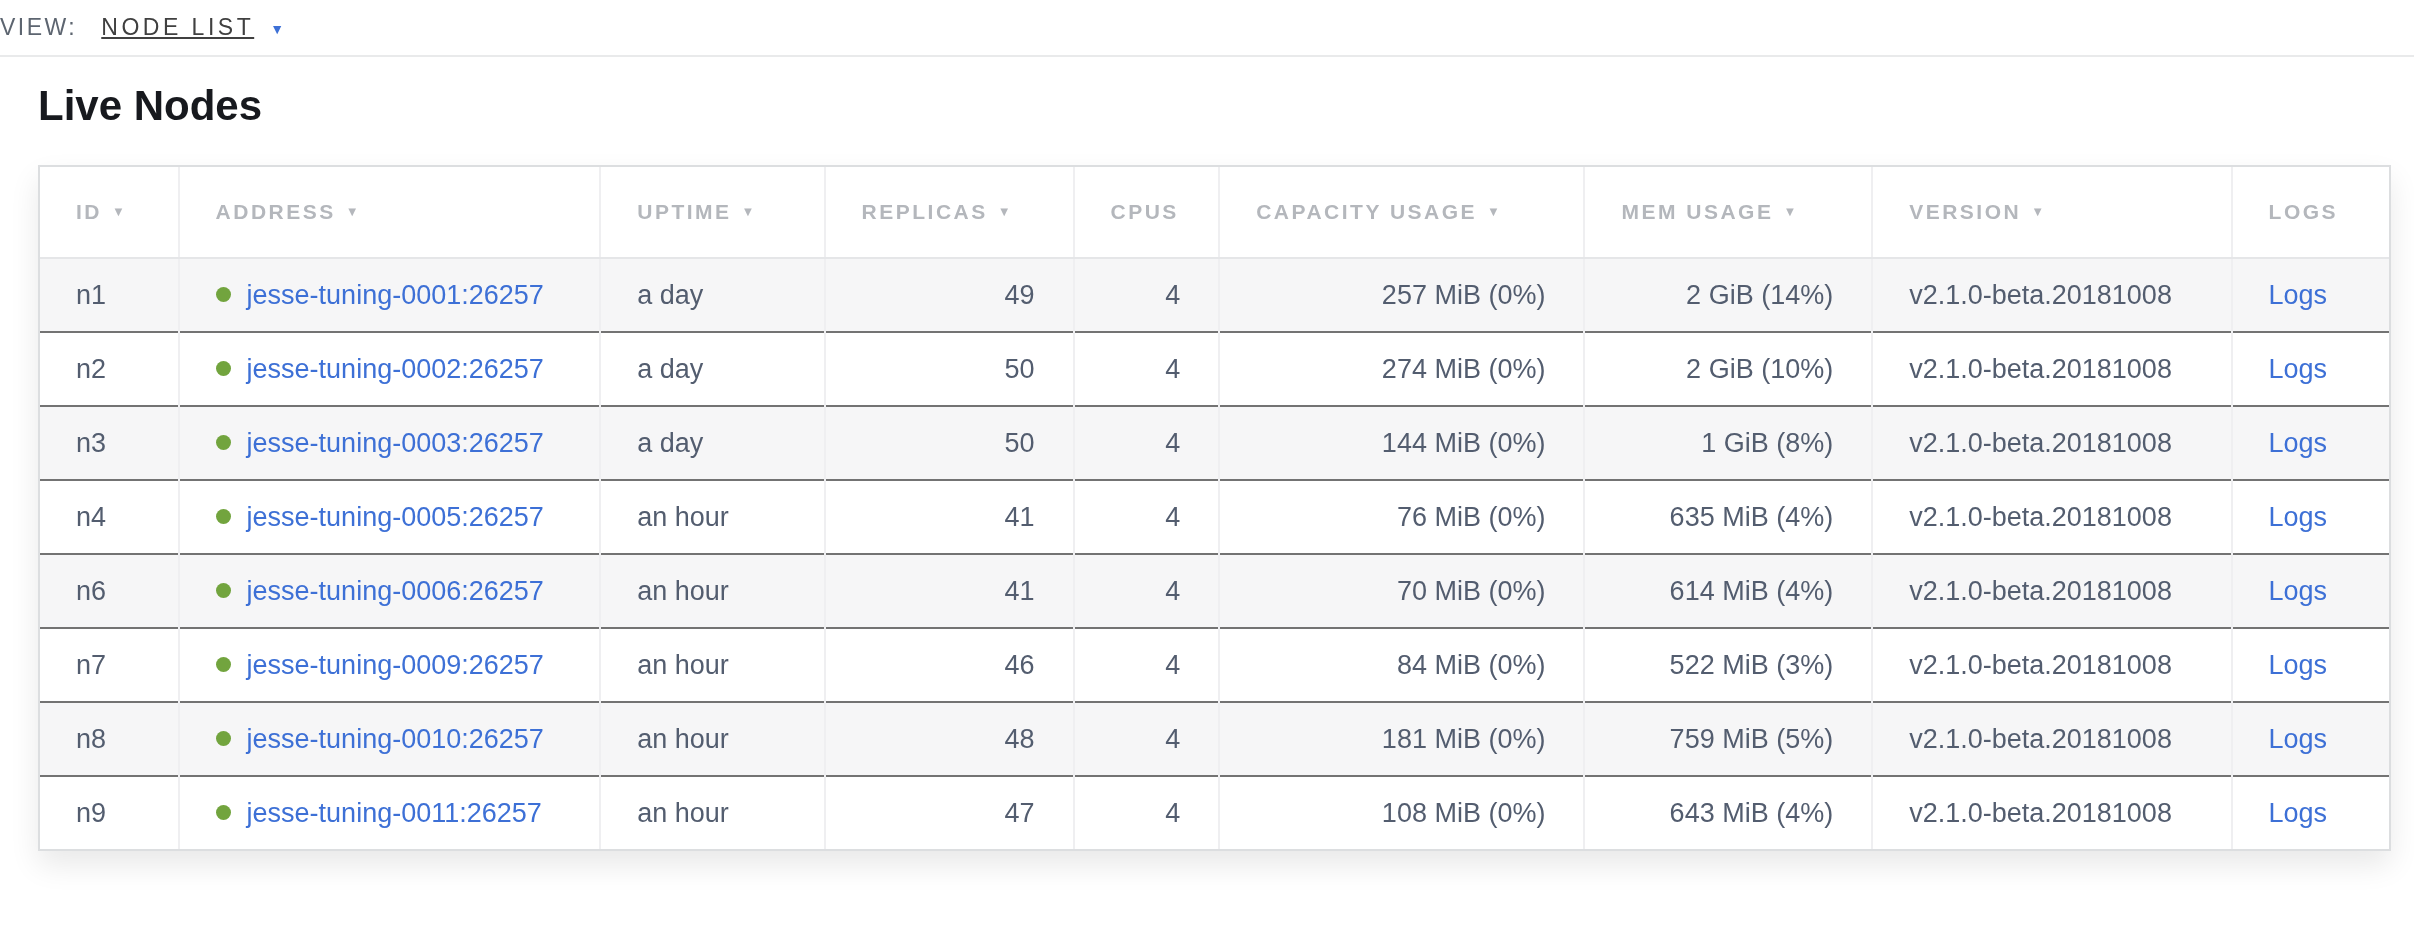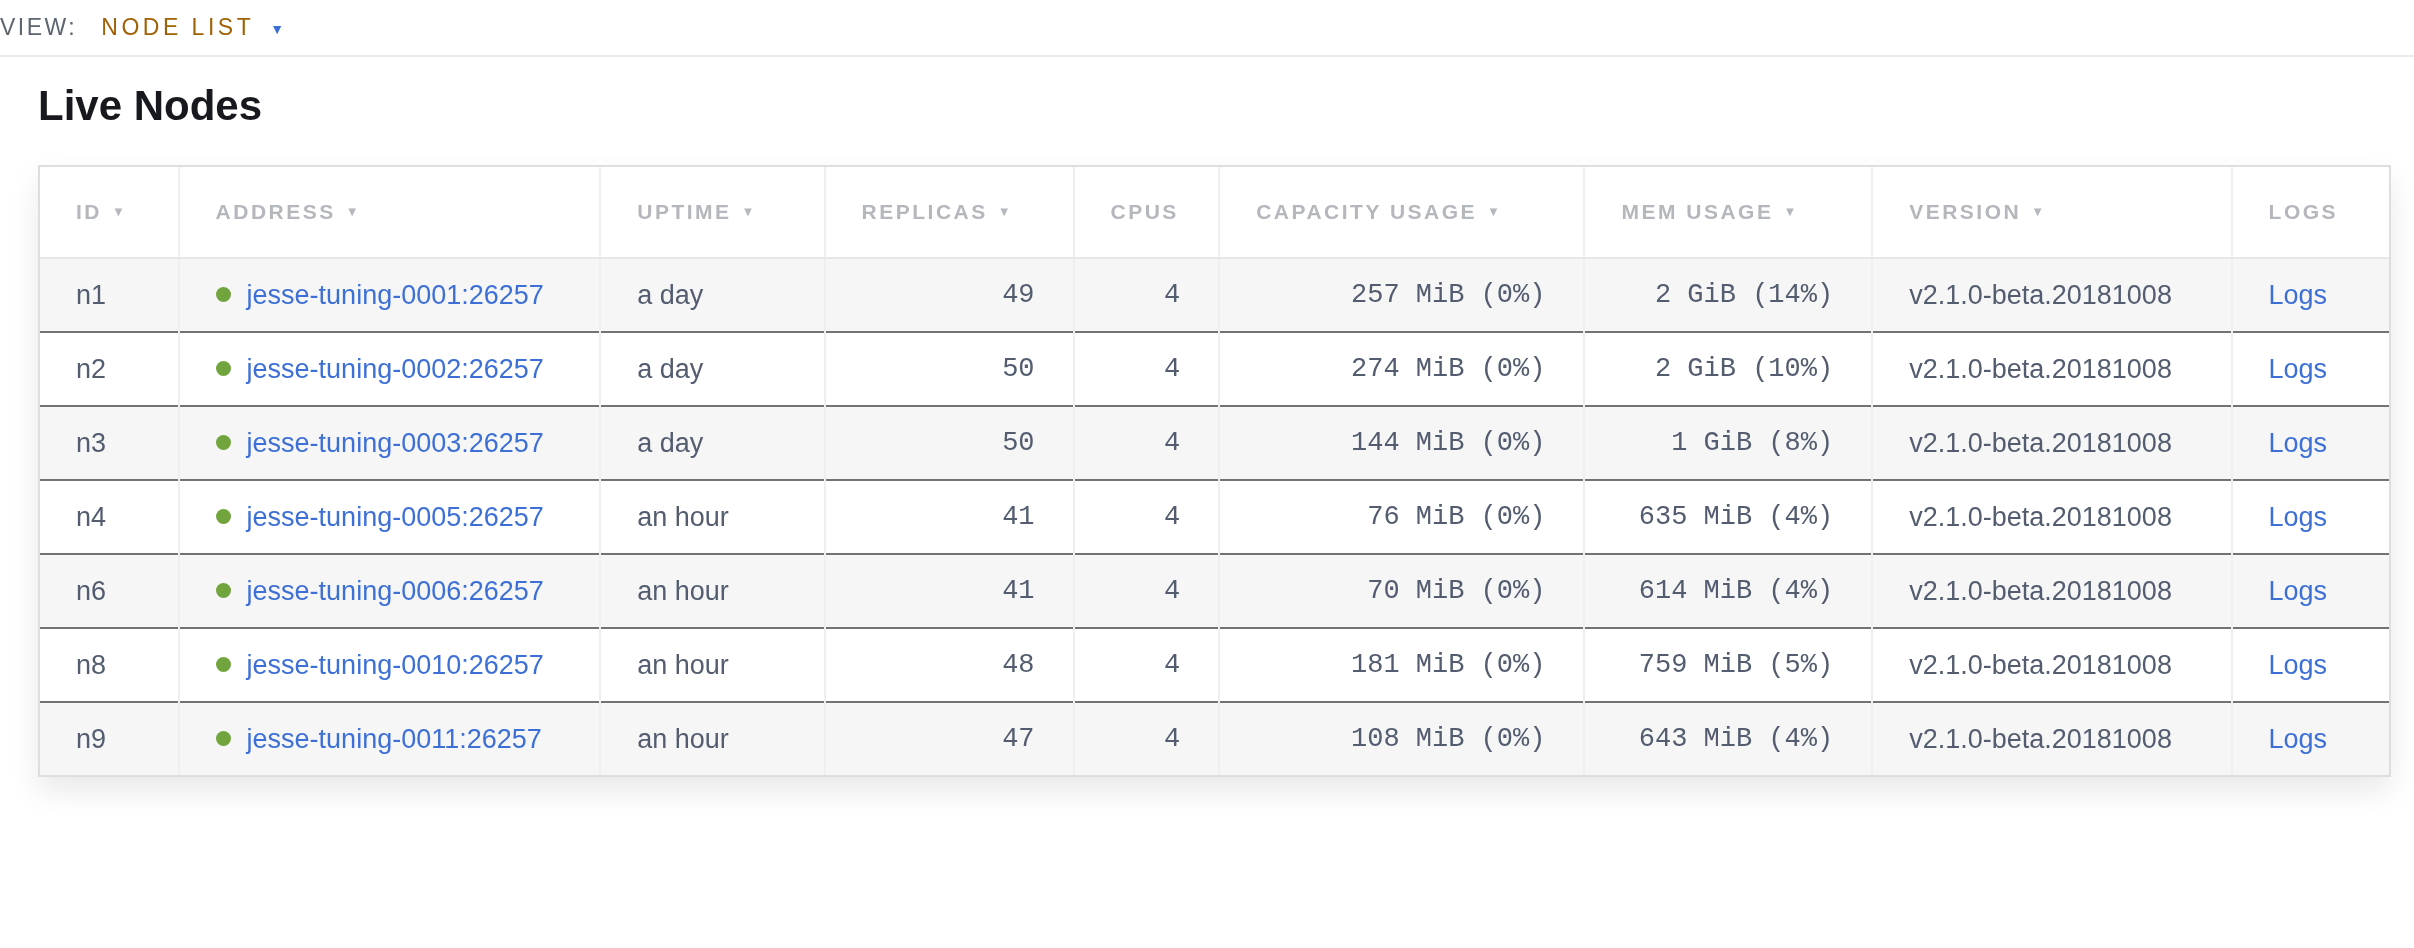--- a/index.html
+++ b/index.html
@@ -21,21 +21,21 @@
     font-size:23px;letter-spacing:2.5px;
     color:#5d6570;font-weight:400;
   }
   .view-select{
     margin-left:24px;
     display:flex;align-items:center;
     cursor:pointer;
   }
   .view-value{
     font-size:23px;letter-spacing:3.5px;
-    color:#a16207;font-weight:400;
+    color:#404040;font-weight:400;text-decoration:underline;
   }
   .caret{
     font-size:14px;color:#3d70d6;
     margin-left:16px;
     transform:translateY(1px);
   }
   
   .page-title{
     margin:26px 0 0 38px;
     font-size:42px;line-height:46px;
@@ -80,21 +80,21 @@
   }
   thead th.sortable{cursor:pointer;}
   tbody td{
     height:72px;
     font-size:27px;
     color:#535d6f;
   }
   tbody tr{border-bottom:2px solid #737373;}
   tbody tr:last-child{border-bottom:none;}
   tbody tr:nth-child(odd){background:#f6f6f7;}
-  .al-right{text-align:right;font-family:Liberation Mono, monospace;}
+  .al-right{text-align:right;}
   .sort-arrow{
     display:inline-block;
     font-size:13px;
     margin-left:10px;
     transform:translateY(-3px);
   }
   .dot{
     display:inline-block;
     width:15px;height:15px;border-radius:50%;
     background:#72a43e;
@@ -195,20 +195,31 @@
           <td class="al-left"><span class="dot"></span><a href="#" class="cell-link">jesse-tuning-0006:26257</a></td>
           <td class="al-left">an hour</td>
           <td class="al-right">41</td>
           <td class="al-right">4</td>
           <td class="al-right">70 MiB (0%)</td>
           <td class="al-right">614 MiB (4%)</td>
           <td class="al-left">v2.1.0-beta.20181008</td>
           <td class="al-left"><a href="#" class="cell-link">Logs</a></td>
         </tr>
         <tr>
+          <td class="al-left">n7</td>
+          <td class="al-left"><span class="dot"></span><a href="#" class="cell-link">jesse-tuning-0009:26257</a></td>
+          <td class="al-left">an hour</td>
+          <td class="al-right">46</td>
+          <td class="al-right">4</td>
+          <td class="al-right">84 MiB (0%)</td>
+          <td class="al-right">522 MiB (3%)</td>
+          <td class="al-left">v2.1.0-beta.20181008</td>
+          <td class="al-left"><a href="#" class="cell-link">Logs</a></td>
+        </tr>
+        <tr>
           <td class="al-left">n8</td>
           <td class="al-left"><span class="dot"></span><a href="#" class="cell-link">jesse-tuning-0010:26257</a></td>
           <td class="al-left">an hour</td>
           <td class="al-right">48</td>
           <td class="al-right">4</td>
           <td class="al-right">181 MiB (0%)</td>
           <td class="al-right">759 MiB (5%)</td>
           <td class="al-left">v2.1.0-beta.20181008</td>
           <td class="al-left"><a href="#" class="cell-link">Logs</a></td>
         </tr>

